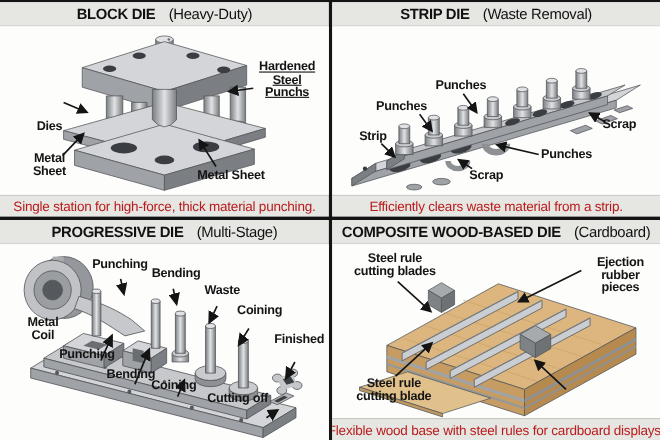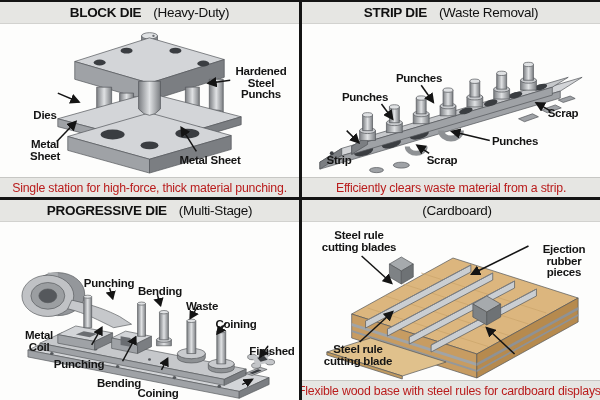--- a/index.html
+++ b/index.html
@@ -111,21 +111,21 @@
           <path d="M139,58 L139,86 Q150,99 161,86 L161,58 Z" fill="url(#cg1)" class="o"></path>
         </g>
         <g>
           <path class="arr" marker-end="url(#ah1)" d="M58,70 L79,79"></path>
           <path class="arr" marker-end="url(#ah1)" d="M231,57 L209,60"></path>
           <path class="arr" marker-end="url(#ah1)" d="M57,119 L76,99"></path>
           <path class="arr" marker-end="url(#ah1)" d="M197,129 L182,105"></path>
         </g>
       </svg>
       <div class="lbl" style="left:45px;top:62px;margin-top:24px;">Dies</div>
-      <div class="lbl" style="left:261px;top:42px;">Hardened
+      <div class="lbl" style="left:261px;top:32px;text-decoration:underline;">Hardened
 Steel Punchs</div>
       <div class="lbl" style="left:45px;top:115px;">Metal
 Sheet</div>
       <div class="lbl" style="left:210px;top:131px;">Metal Sheet</div>
     </div>
     <div class="caption-bar">Single station for high-force, thick material punching.</div>
   </div>
 
   <div class="gap" style="grid-column:2;grid-row:1;"></div>
 
@@ -223,31 +223,31 @@
           <path class="arr" marker-end="url(#ah2)" d="M120,62 L132,79"></path>
           <path class="arr" marker-end="url(#ah2)" d="M80,81 L91,96"></path>
           <path class="arr" marker-end="url(#ah2)" d="M45,108 L57,120"></path>
           <path class="arr" marker-end="url(#ah2)" d="M250,88 L236,80"></path>
           <path class="arr" marker-end="url(#ah2)" d="M189,118 L151,109"></path>
           <path class="arr" marker-end="url(#ah2)" d="M128,131 L116,123"></path>
         </g>
       </svg>
       <div class="lbl" style="left:117px;top:49px;">Punches</div>
       <div class="lbl" style="left:63px;top:68px;">Punches</div>
-      <div class="lbl" style="left:37px;top:95px;margin-top:36px;">Strip</div>
+      <div class="lbl" style="left:37px;top:95px;">Strip</div>
       <div class="lbl" style="left:261px;top:84px;">Scrap</div>
       <div class="lbl" style="left:213px;top:112px;">Punches</div>
       <div class="lbl" style="left:140px;top:131px;">Scrap</div>
     </div>
     <div class="caption-bar">Efficiently clears waste material from a strip.</div>
   </div>
 
   <div class="gap" style="grid-column:1/4;grid-row:2;"></div>
 
-  <div class="panel" style="grid-column:1;grid-row:3;gap:42px;">
+  <div class="panel" style="grid-column:1;grid-row:3;">
     <div class="title-bar">
       <span class="t-strong">PROGRESSIVE DIE</span>
       <span class="t-light">(Multi-Stage)</span>
     </div>
     <div class="canvas">
       <svg viewBox="0 0 300 158" preserveAspectRatio="none">
         <defs>
           <linearGradient id="cg3" x1="0" y1="0" x2="1" y2="0">
             <stop offset="0" stop-color="#7b7e82"></stop>
               <stop offset="0.5" stop-color="#e0e2e4"></stop>
@@ -346,20 +346,21 @@
       <div class="lbl" style="left:158px;top:124px;">Coining</div>
       <div class="lbl" style="left:216px;top:135px;">Cutting off</div>
       <div class="lbl" style="left:272px;top:82px;">Finished</div>
     </div>
   </div>
 
   <div class="gap" style="grid-column:2;grid-row:3;"></div>
 
   <div class="panel" style="grid-column:3;grid-row:3;">
     <div class="title-bar">
+      <span class="t-strong">COMPOSITE WOOD-BASED DIE</span>
       <span class="t-light">(Cardboard)</span>
     </div>
     <div class="canvas">
       <svg viewBox="0 0 300 158" preserveAspectRatio="none">
         <defs>
           <marker id="ah4" viewBox="0 0 10 10" refX="8" refY="5" markerWidth="7" markerHeight="7" orient="auto-start-reverse">
             <path d="M0,0L10,5L0,10z" fill="#141414"></path>
           </marker>
         </defs>
         <g>
@@ -397,21 +398,21 @@
         </g>
         <g>
           <path class="arr" marker-end="url(#ah4)" d="M60,34 L90,61"></path>
           <path class="arr" marker-end="url(#ah4)" d="M228,24 L171,52"></path>
           <path class="arr" marker-end="url(#ah4)" d="M58,120 L91,90"></path>
           <path class="arr" marker-end="url(#ah4)" d="M214,132 L186,106"></path>
         </g>
       </svg>
       <div class="lbl" style="left:57px;top:8px;">Steel rule
 cutting blades</div>
-      <div class="lbl" style="left:262px;top:22px;text-align:center;">Ejection
+      <div class="lbl" style="left:262px;top:12px;text-align:center;">Ejection
 rubber pieces</div>
       <div class="lbl" style="left:56px;top:122px;">Steel rule
 cutting blade</div>
     </div>
     <div class="caption-bar">Flexible wood base with steel rules for cardboard displays.</div>
   </div>
 
 </div>
 
 </body></html>

